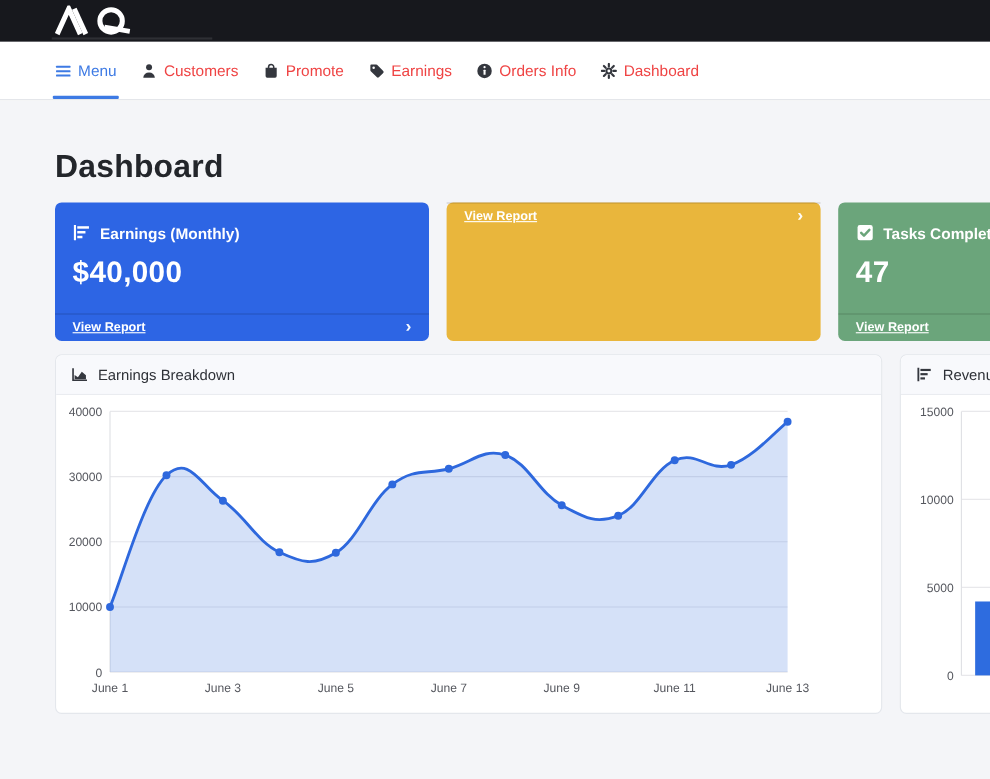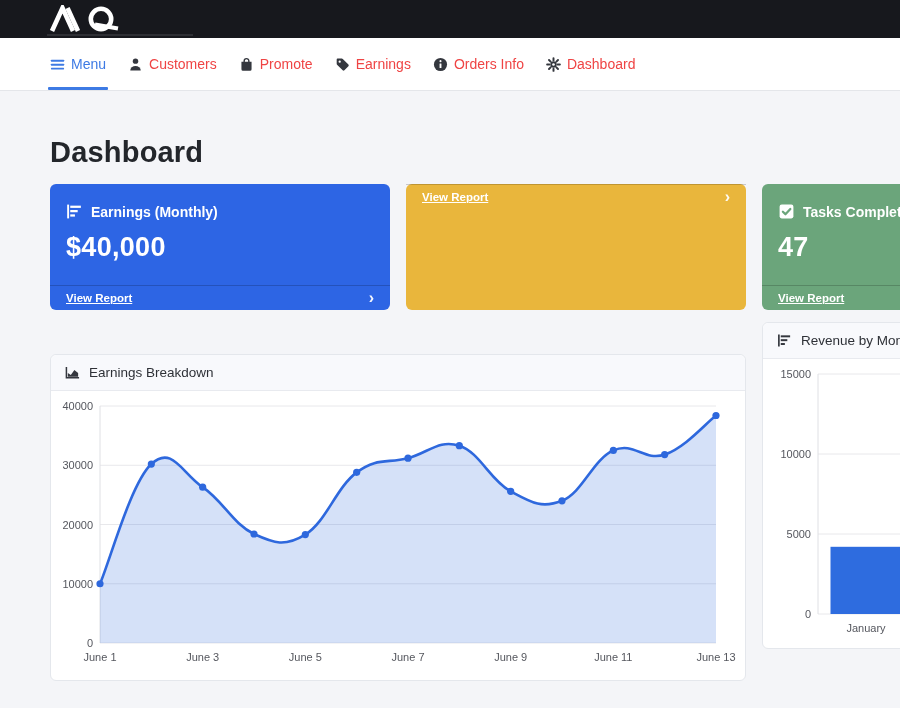--- a/index.html
+++ b/index.html
@@ -47,21 +47,21 @@
     justify-content:space-between;padding:0 16px;cursor:pointer;
   }
   .card-link{font-size:11.5px;font-weight:700;text-decoration:underline;color:#fff;}
   .card-chevron{font-size:16px;line-height:1;opacity:.95;font-weight:700;}
   
   .panels{position:absolute;left:50px;top:322px;display:flex;gap:16px;}
   .panel{
     background:#fff;border:1px solid #e4e7ec;border-radius:6px;box-sizing:border-box;
     height:327px;flex:none;
   }
-  .panel-left{width:696px;margin-top:32px;}
+  .panel-left{width:752px;}
   .panel-right{width:340px;}
   .panel-header{
     height:36px;background:#f8f9fc;border-bottom:1px solid #e8eaef;display:flex;
     align-items:center;gap:9px;padding:0 14px;font-size:13.5px;color:#2e3137;
     border-radius:6px 6px 0 0;box-sizing:border-box;
   }
   .panel-header svg{display:block;flex:none;}
   .panel-body{height:289px;position:relative;overflow:hidden;}
   svg.chart{display:block;}
   .chart text{font-family:"Liberation Sans",sans-serif;font-size:11px;fill:#55575e;}

